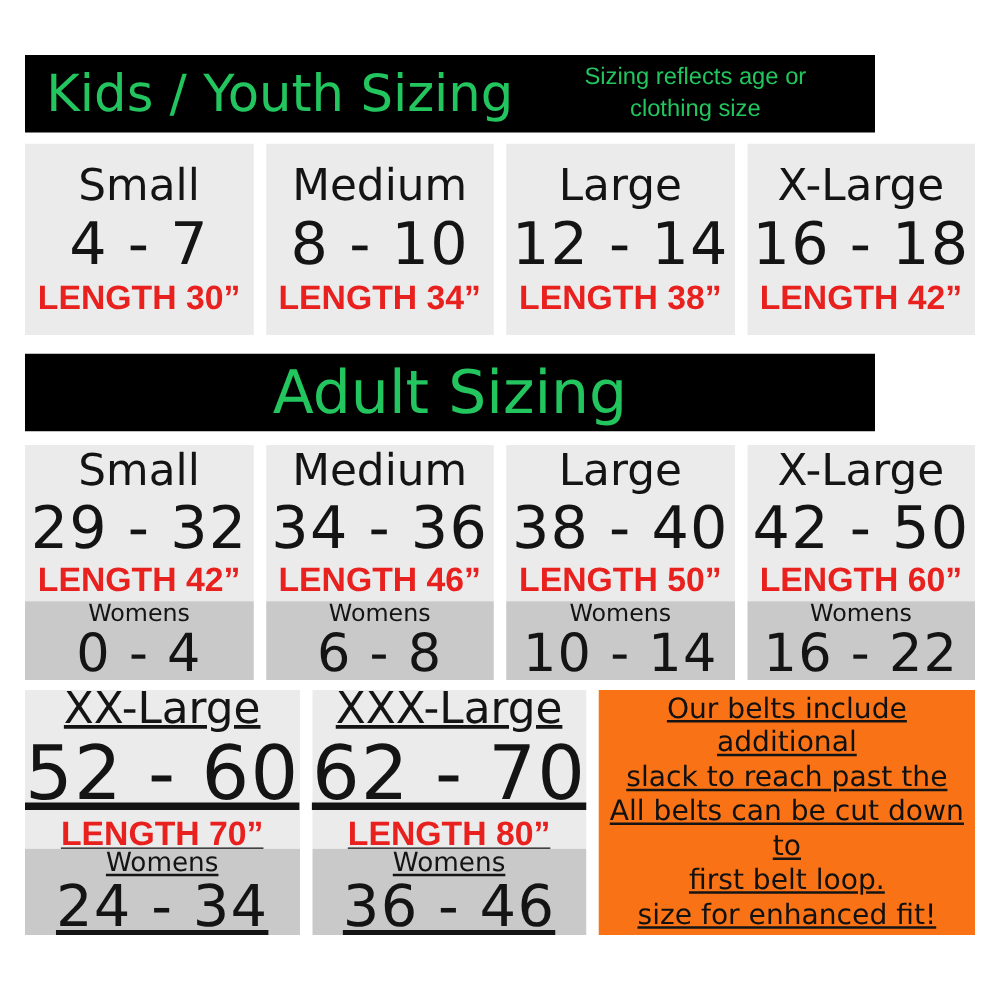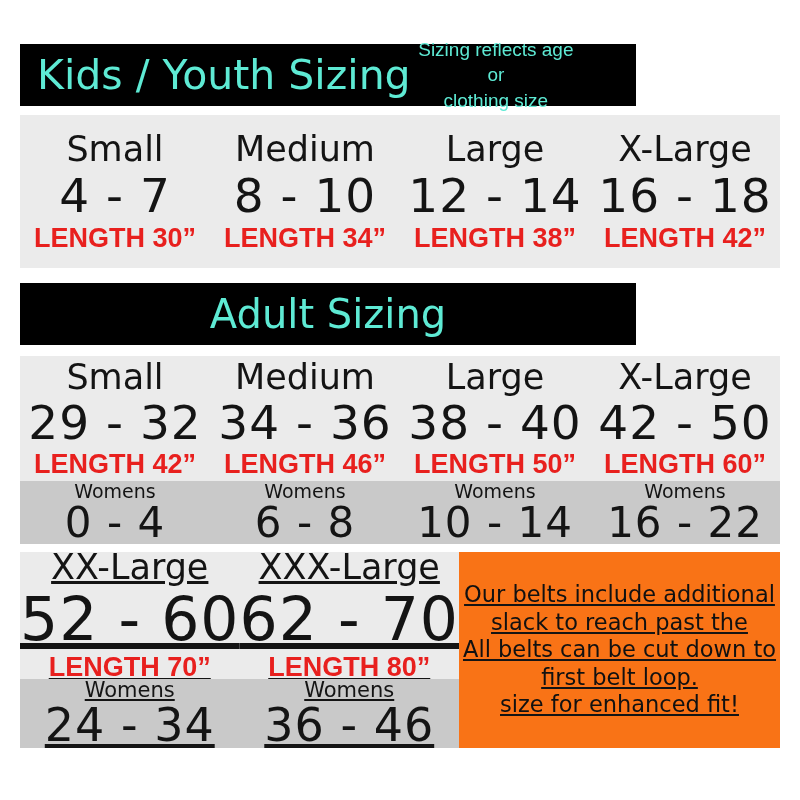--- a/index.html
+++ b/index.html
@@ -3,38 +3,38 @@
 <meta charset="utf-8">
 <style>
   * { margin:0; padding:0; box-sizing:border-box; }
   html, body { background:#ffffff; }
   .sheet {
     position:relative; width:800px; height:800px; background:#ffffff;
     font-family:"DejaVu Sans", sans-serif; color:#141414; overflow:hidden;
   }
   
   .banner {
-    position:absolute; left:20px; width:616px; height:62px;
-    background:#000000; color:#5eead4; display:flex; align-items:center;
+    position:absolute; left:20px; width:680px; height:62px;
+    background:#000000; color:#22c55e; display:flex; align-items:center;
   }
   .banner-kids { top:44px; }
   .banner-kids .banner-title {
     font-size:41px; font-weight:normal; padding-left:17px; white-space:nowrap;
   }
   .banner-subtitle {
     margin-left:auto; margin-right:55px; text-align:center;
     font-size:19px; line-height:1.35; white-space:pre-line;
     font-family:"Liberation Sans", sans-serif;
   }
   .banner-adult { top:283px; justify-content:center; }
-  .banner-adult .banner-title { font-size:40px; font-weight:normal; white-space:nowrap; }
+  .banner-adult .banner-title { font-size:48px; font-weight:normal; white-space:nowrap; }
   
   .row {
     position:absolute; left:20px; width:760px;
-    display:grid; grid-template-columns:repeat(4,1fr); 
+    display:grid; grid-template-columns:repeat(4,1fr); column-gap:10px;
   }
   .row-kids   { top:115px; height:153px; }
   .row-adult  { top:356px; height:184px; }
   .row-bottom { top:552px; height:195px;text-decoration:underline; }
   .kcell {
     background:#ebebeb; display:flex; flex-direction:column;
     align-items:center; justify-content:center; text-align:center; gap:3px;
   }
   .acell { display:flex; flex-direction:column; }
   .acell .main {

